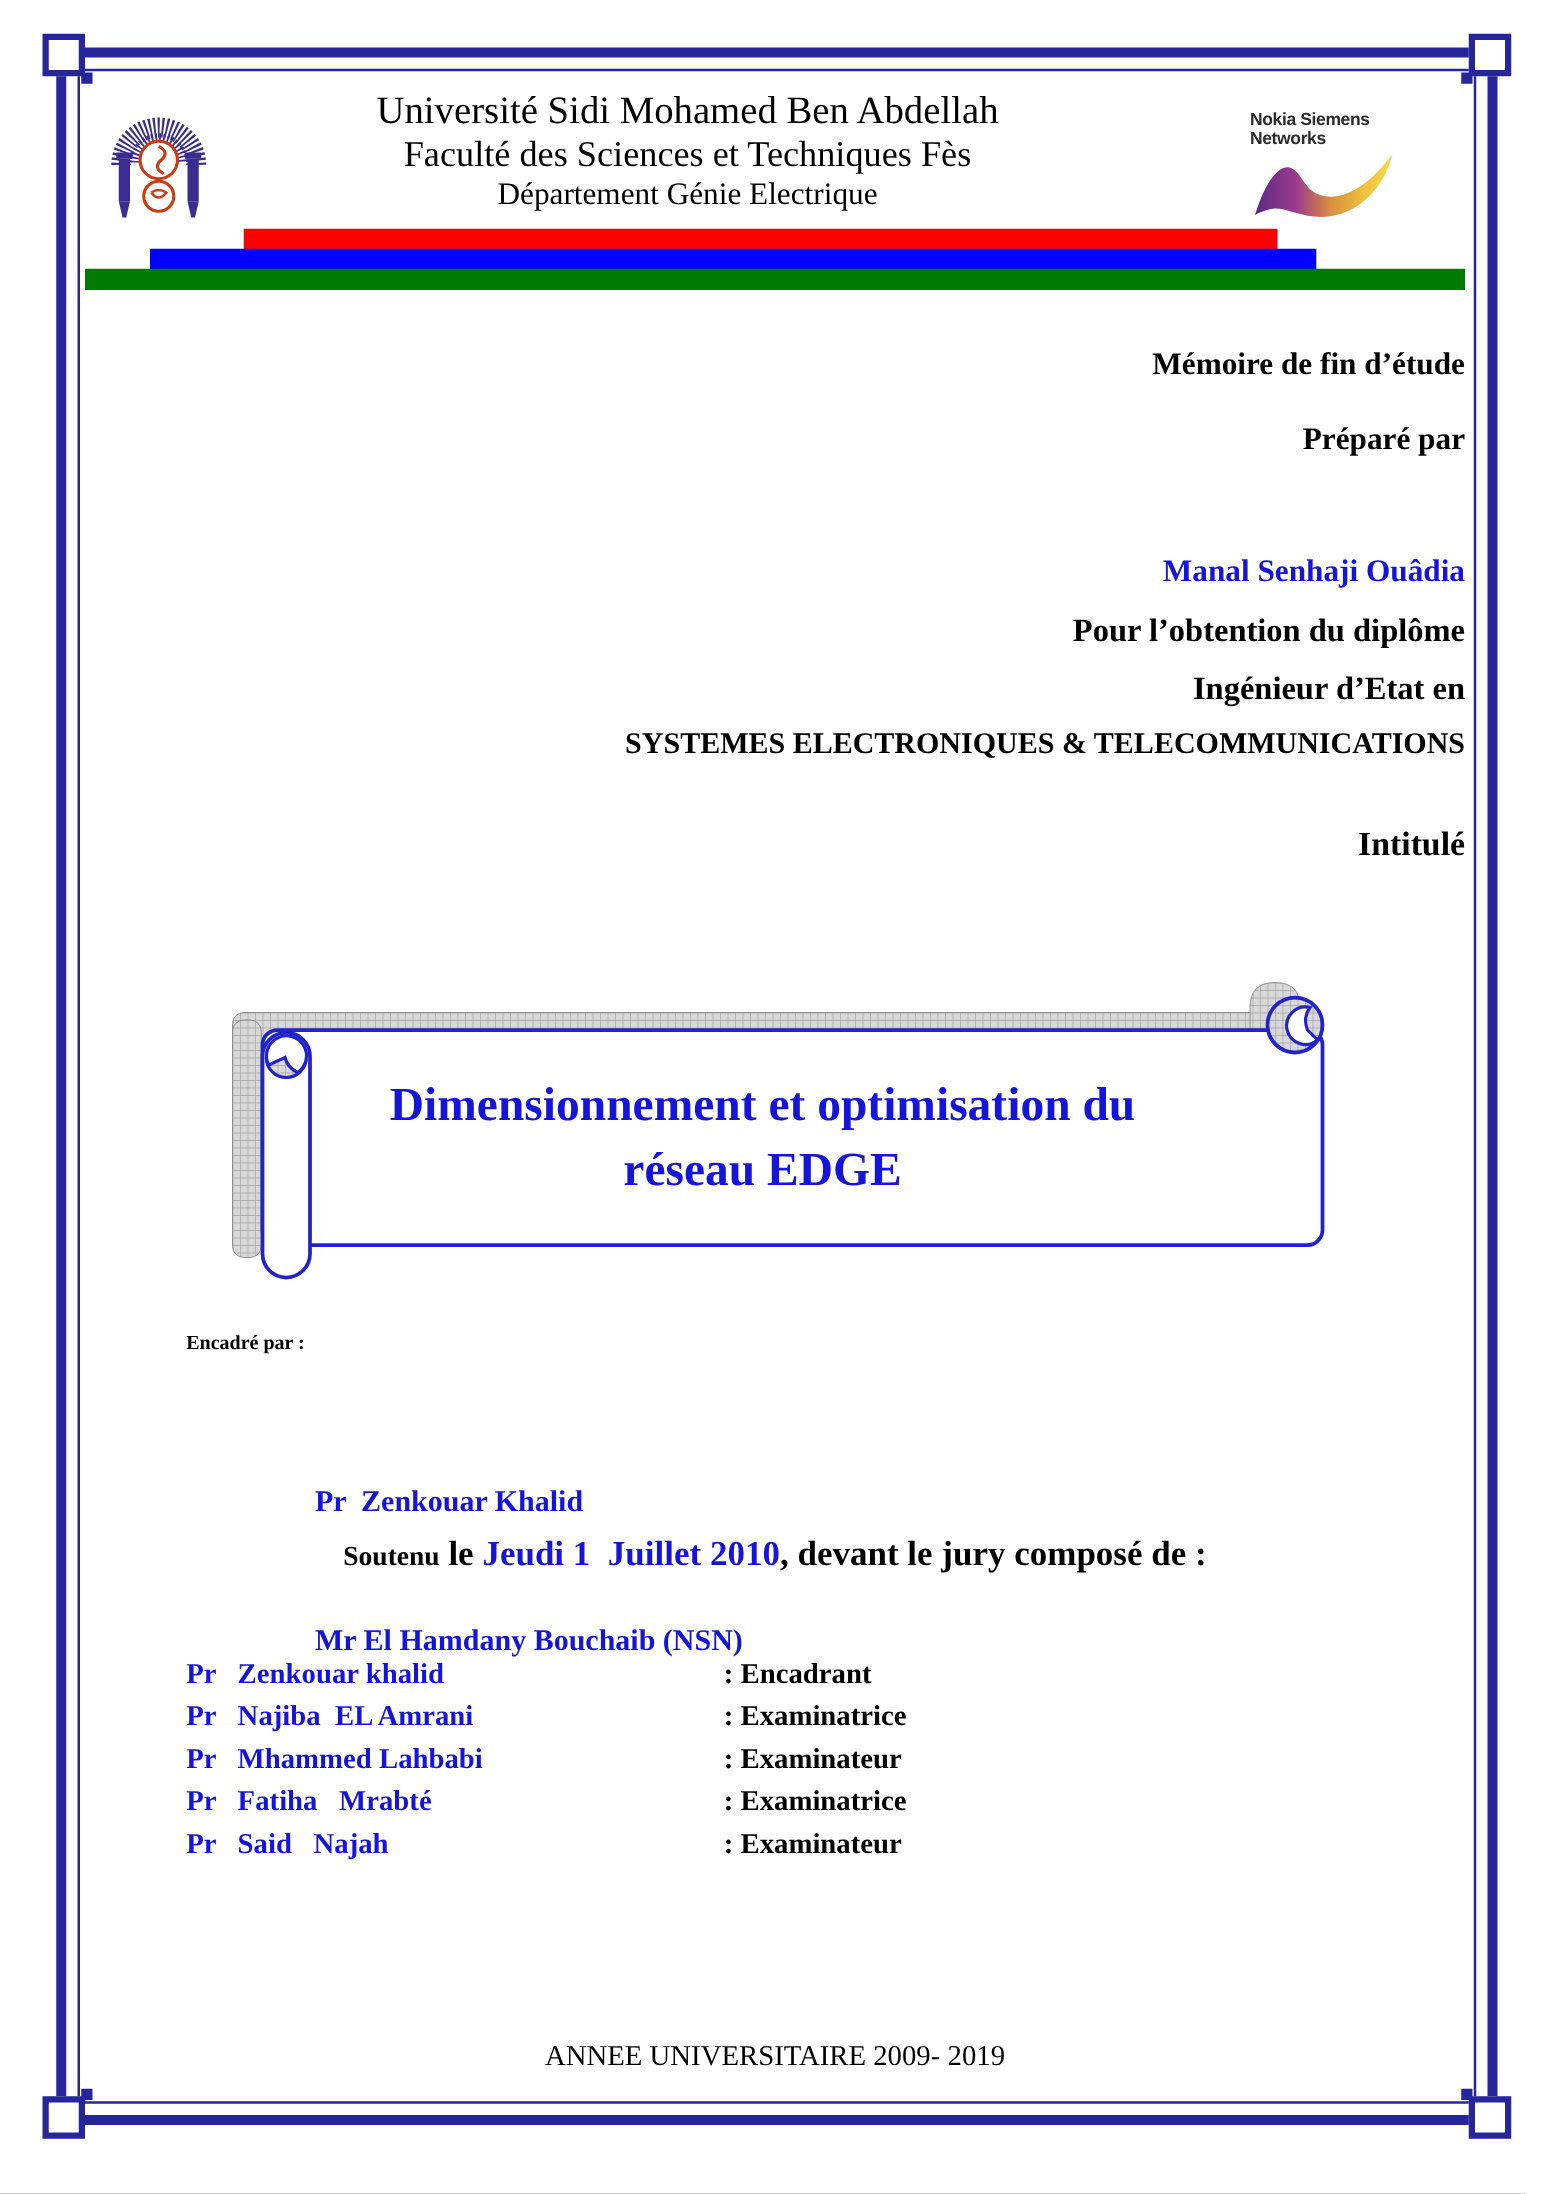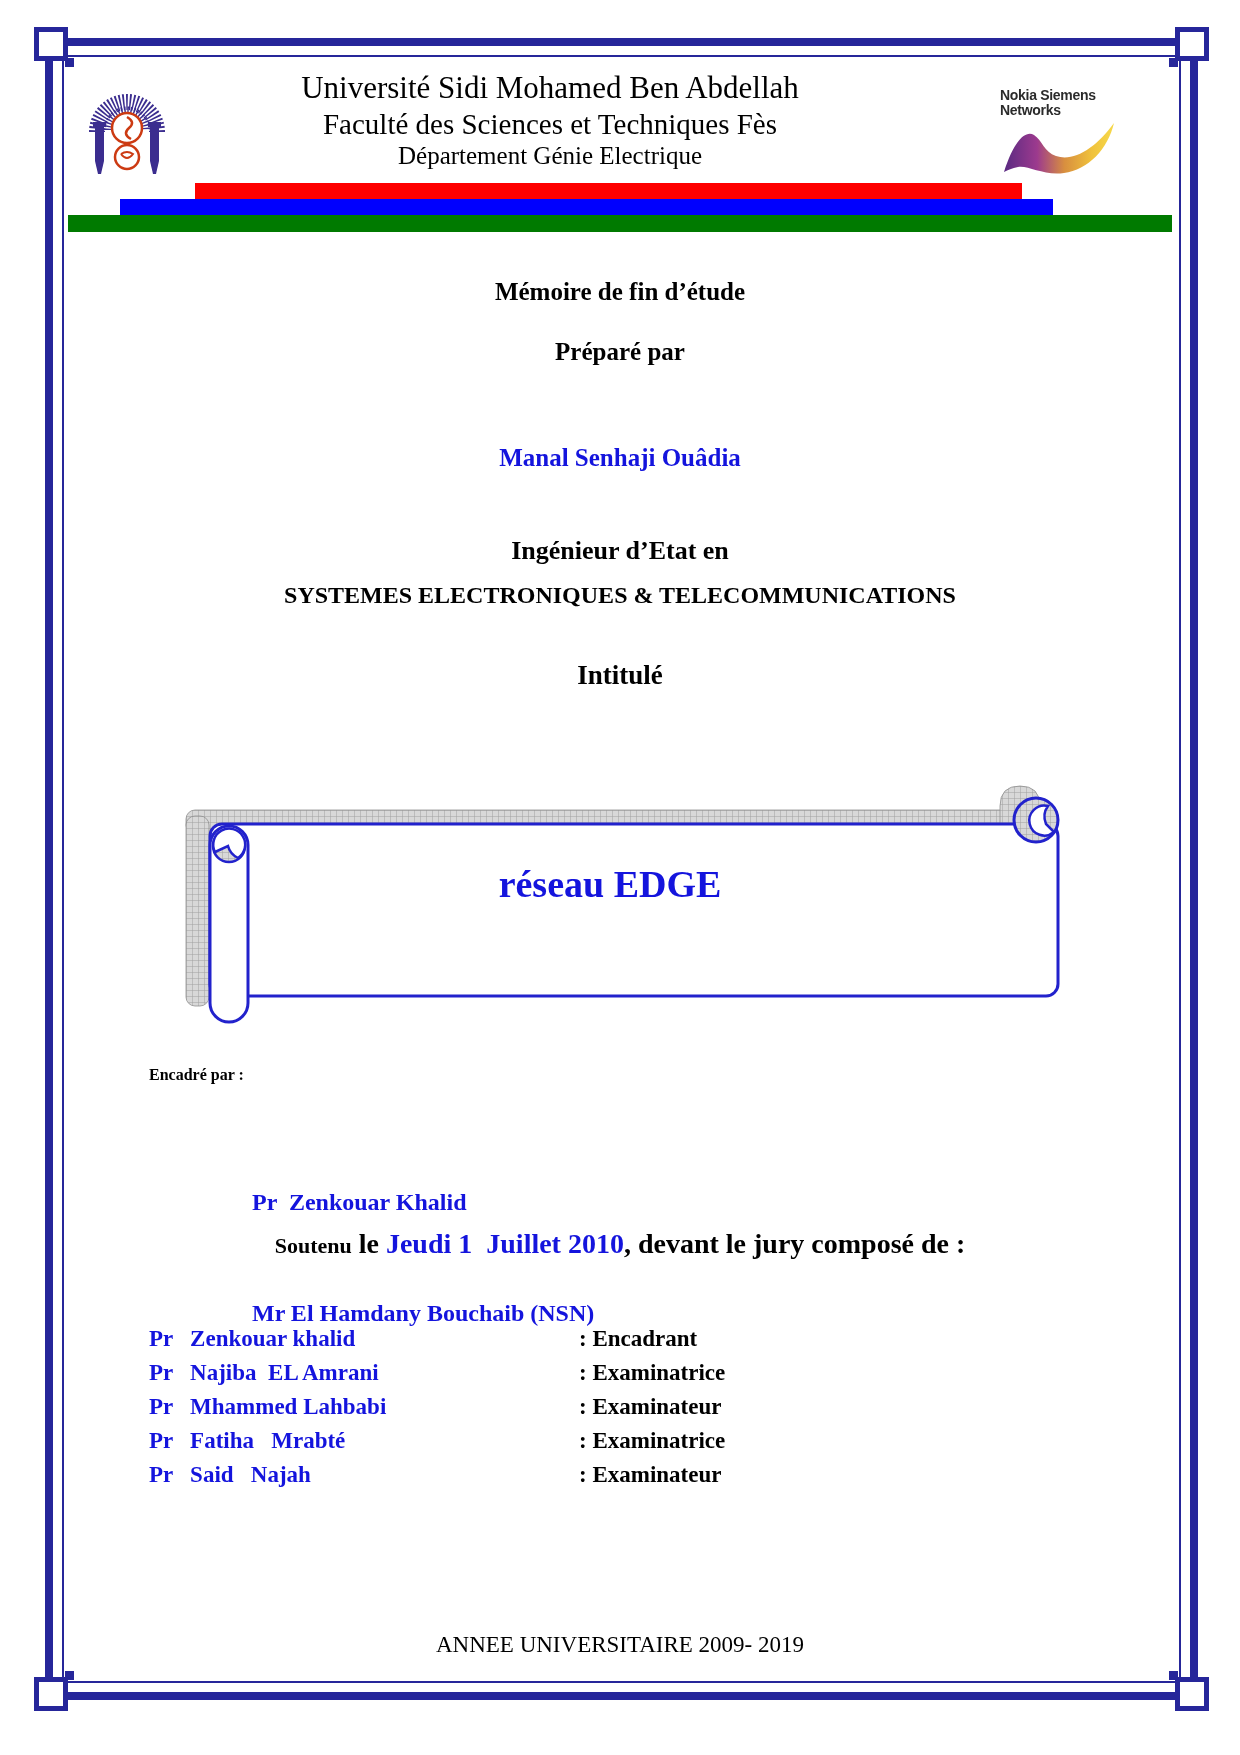--- a/index.html
+++ b/index.html
@@ -39,21 +39,21 @@
     font-weight:bold; font-size:14px; line-height:15px; color:#2b2b2b; letter-spacing:-0.3px;}
   .nsn svg{display:block; margin-top:2px;}
 
   
   .bar{position:absolute; height:17px;}
   .bar.red{left:195px; top:183px; width:827px; background:var(--bar-red);}
   .bar.blue{left:120px; top:199px; width:933px; background:var(--bar-blue);}
   .bar.green{left:68px; top:215px; width:1104px; background:var(--bar-green);}
 
   
-  .cline{position:absolute; left:68px; width:1104px; text-align:center; font-weight:bold;}
+  .cline{position:absolute; left:68px; width:1104px; text-align:right; font-weight:bold;}
   .memoire{top:278px; font-size:25px;}
   .prepare{top:338px; font-size:25px;}
   .author{top:444px; font-size:25px; color:var(--blue-text);}
   .diplome1{top:490px; font-size:26px;}
   .diplome2{top:536px; font-size:26px;}
   .specialite{top:582px; font-size:24px;}
   .intitule{top:660px; font-size:27px;}
 
   
   .scroll-wrap{position:absolute; left:180px; top:780px; width:885px; height:250px;}
@@ -141,20 +141,21 @@
     </svg>
   </div>
 
   <div class="bar red"></div>
   <div class="bar blue"></div>
   <div class="bar green"></div>
 
   <div class="cline memoire">Mémoire de fin d’étude</div>
   <div class="cline prepare">Préparé par</div>
   <div class="cline author">Manal Senhaji Ouâdia</div>
+  <div class="cline diplome1">Pour l’obtention du diplôme</div>
   <div class="cline diplome2">Ingénieur d’Etat en</div>
   <div class="cline intitule">Intitulé</div>
   <div class="cline specialite">SYSTEMES ELECTRONIQUES &amp; TELECOMMUNICATIONS</div>
 
   <div class="scroll-wrap">
     <svg width="885" height="250" viewBox="0 0 885 250">
       <defs>
         <pattern id="hatch" width="6" height="6" patternUnits="userSpaceOnUse">
           <rect width="6" height="6" fill="#d8d8d8"></rect>
           <path d="M0 0 H6 M0 0 V6" stroke="#a0a0a0" stroke-width="1" fill="none"></path>
@@ -169,20 +170,21 @@
 
       <circle cx="856" cy="40" r="22" fill="url(#hatch)" stroke="#2222cc" stroke-width="3"></circle>
       <path d="M 874 52 A 15 15 0 1 1 868 26 Q 862 34 866 44 Z" fill="#ffffff" stroke="#2222cc" stroke-width="2.5"></path>
 
       <rect x="30" y="46" width="38" height="196" rx="19" fill="#ffffff" stroke="#2222cc" stroke-width="3"></rect>
       <circle cx="49" cy="66" r="16" fill="url(#hatch)" stroke="#2222cc" stroke-width="2.5"></circle>
       <path d="M 35 72 A 16 16 0 1 1 58 78 Q 50 74 48 66 Z" fill="#ffffff" stroke="#2222cc" stroke-width="2.5"></path>
     </svg>
   </div>
   <div class="banner-title">
+    <div>Dimensionnement et optimisation du</div>
     <div>réseau EDGE</div>
   </div>
 
   <div class="encadre">Encadré par :</div>
   <div class="supervisors">
     <div>Pr  Zenkouar Khalid</div>
     <div>Mr El Hamdany Bouchaib (NSN)</div>
   </div>
 
   <div class="defense"><span class="small">Soutenu</span><span> le </span><span class="date">Jeudi 1  Juillet 2010</span><span>, devant le jury composé de :</span></div>

